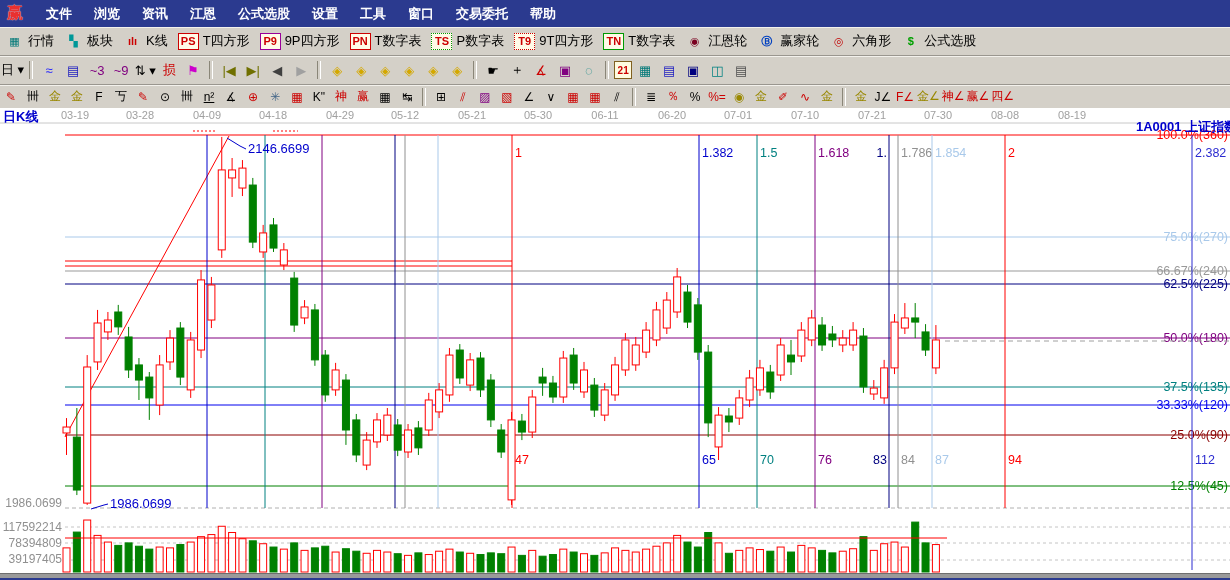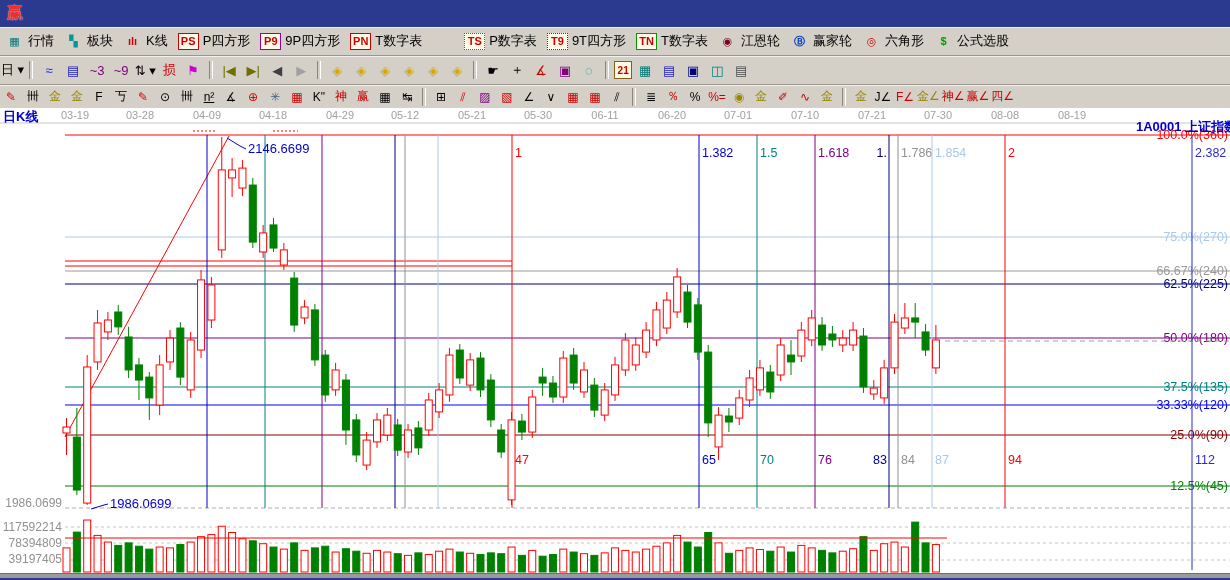--- a/index.html
+++ b/index.html
@@ -32,48 +32,49 @@
     border-top:1px solid #6e6e6e;}
   #hedge{position:absolute;left:0;top:578px;width:1230px;height:2px;background:#2b3a8f;}
   svg text{font-family:"Liberation Sans","DejaVu Sans",sans-serif;}
 </style>
 </head>
 <body>
 
 <div id="app">
   <div class="menubar">
     <span class="logo">赢</span>
+    <span id="menuItems"><span class="mitem">文件</span><span class="mitem">浏览</span><span class="mitem">资讯</span><span class="mitem">江恩</span><span class="mitem">公式选股</span><span class="mitem">设置</span><span class="mitem">工具</span><span class="mitem">窗口</span><span class="mitem">交易委托</span><span class="mitem">帮助</span></span>
   </div>
   <div class="toolbar tb1" id="tb1">
       <span class="t1item">
         <span class="t1icon" style="color: rgb(0, 120, 120);">▦</span>
         <span>行情</span>
       </span>
       <span class="t1item">
         <span class="t1icon" style="color: rgb(0, 152, 152);">▚</span>
         <span>板块</span>
       </span>
       <span class="t1item">
         <span class="t1icon" style="color: rgb(204, 0, 0);">ılı</span>
         <span>K线</span>
       </span>
       <span class="t1item">
         <span class="t1icon box" style="color: rgb(204, 0, 0); border: 1px solid rgb(204, 0, 0);">PS</span>
-        <span>P四方形</span>
+        <span>T四方形</span>
       </span>
       <span class="t1item">
         <span class="t1icon box" style="color: rgb(204, 0, 0); border: 1px solid rgb(153, 0, 153);">P9</span>
         <span>9P四方形</span>
       </span>
       <span class="t1item">
         <span class="t1icon box" style="color: rgb(204, 0, 0); border: 1px solid rgb(204, 0, 0);">PN</span>
         <span>T数字表</span>
       </span>
       <span class="t1item">
-        <span class="t1icon box" style="color: rgb(204, 0, 0); border: 1px dotted rgb(0, 153, 0); margin-left: 32px;">TS</span>
+        <span class="t1icon box" style="color: rgb(204, 0, 0); border: 1px dotted rgb(0, 153, 0);">TS</span>
         <span>P数字表</span>
       </span>
       <span class="t1item">
         <span class="t1icon box" style="color: rgb(204, 0, 0); border: 1px dotted rgb(204, 0, 0);">T9</span>
         <span>9T四方形</span>
       </span>
       <span class="t1item">
         <span class="t1icon box" style="color: rgb(204, 0, 0); border: 1px solid rgb(0, 153, 0);">TN</span>
         <span>T数字表</span>
       </span>

